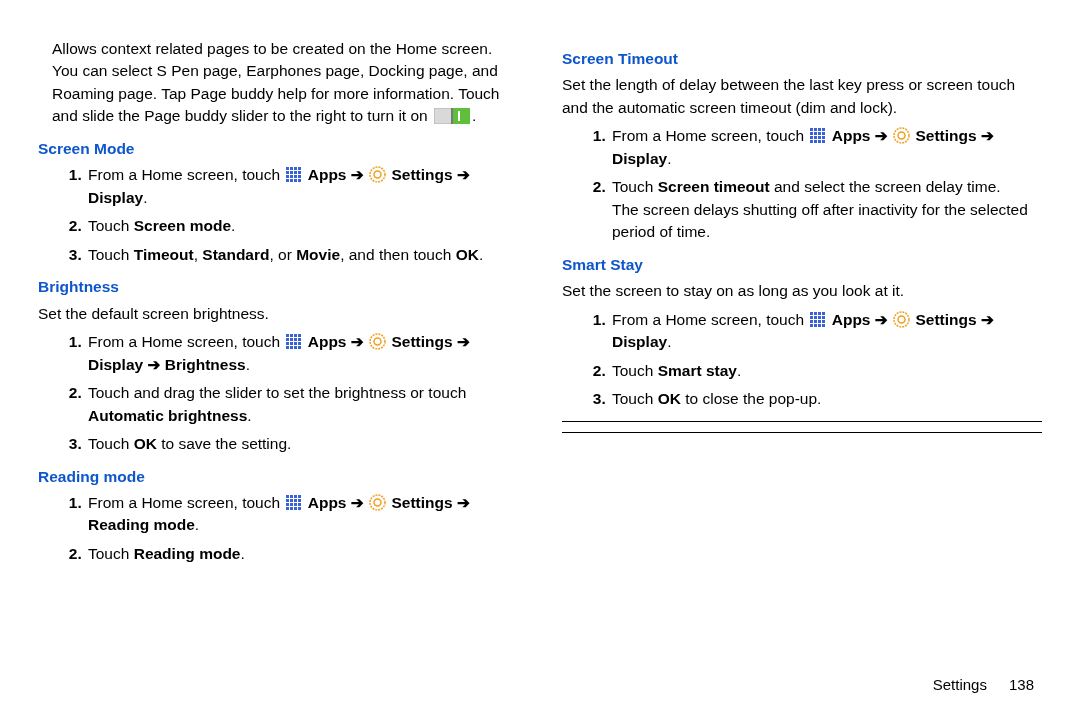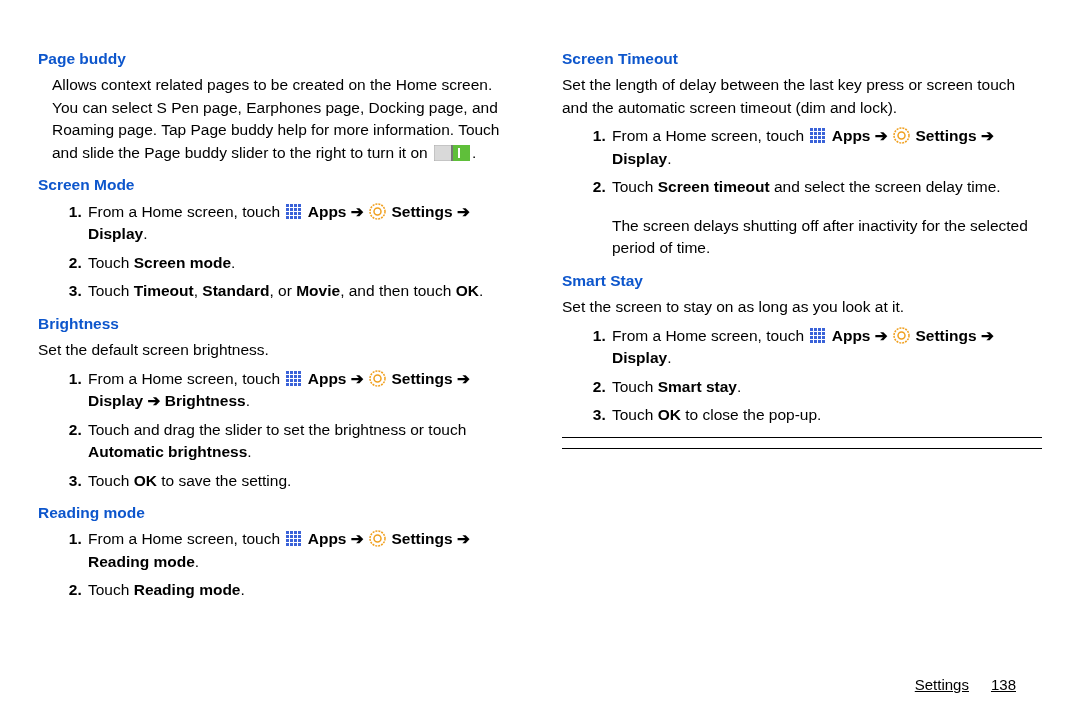--- a/index.html
+++ b/index.html
@@ -87,32 +87,30 @@
   }
   hr {
     border: none;
     border-top: 1px solid #000;
     margin: 10px 0 6px 0;
   }
   .note-block p { margin:0; }
   .footer {
     position: absolute;
     bottom: 24px;
-    right: 64px;
+    right: 46px;
     font-size: 15px;
-    text-decoration: underline;
   }
   .footer .sep { display:inline-block; width:22px; }
 </style>
 </head>
 <body>
 
 <div class="page">
 
-  <h2>Page buddy</h2>
   <p class="indent">
     <span>Allows context related pages to be created on the Home screen. You can select S Pen page, Earphones page, Docking page, and Roaming page. Tap Page buddy help for more information. Touch and slide the Page buddy slider to the right to turn it on</span>
     <span class="toggle-on">
       <svg viewBox="0 0 36 16">
           <rect x="0" y="0" width="36" height="16" fill="#d9d9d9" stroke="#888" stroke-width="0.5"></rect>
           <rect x="18" y="0" width="18" height="16" fill="#5fbf3a"></rect>
           <rect x="17" y="0" width="2" height="16" fill="#777"></rect>
           <rect x="24" y="3" width="2" height="10" fill="#fff"></rect>
         </svg>
     </span><span>.</span>
@@ -277,21 +275,21 @@
       <span class="settings-icon"><svg viewBox="0 0 17 17">
             <circle cx="8.5" cy="8.5" r="7.5" fill="none" stroke="#f0a020" stroke-width="1.5" stroke-dasharray="2,1"></circle>
             <circle cx="8.5" cy="8.5" r="3.5" fill="none" stroke="#f0a020" stroke-width="1.5"></circle>
           </svg></span>
       <span class="b">Settings</span>
       <span class="b">➔ Display</span><span>.</span>
     </li>
     <li>
       <span>Touch</span>
       <span class="b">Screen timeout</span><span> and select the screen delay time.</span>
-      <p style="margin-top:16px">The screen delays shutting off after inactivity for the selected period of time.</p>
+      <p style="margin-top:0">The screen delays shutting off after inactivity for the selected period of time.</p>
     </li>
   </ol>
 
   <h2>Smart Stay</h2>
   <p>Set the screen to stay on as long as you look at it.</p>
   <ol>
     <li>
       <span>From a Home screen, touch</span>
       <span class="apps-icon"><svg viewBox="0 0 17 17">
             <g fill="#3a62d8">

